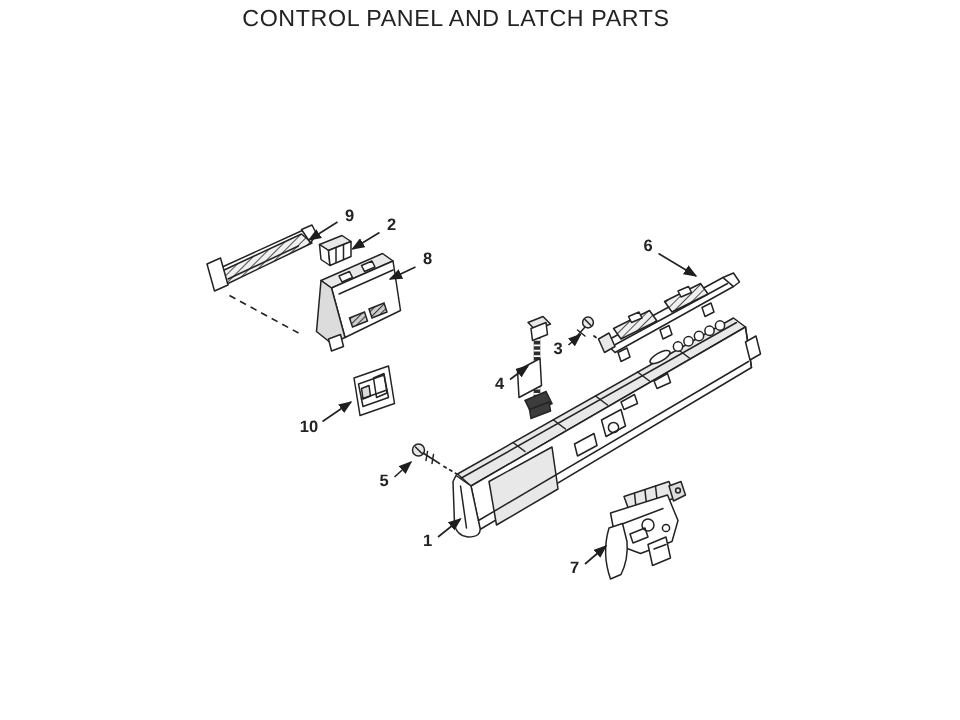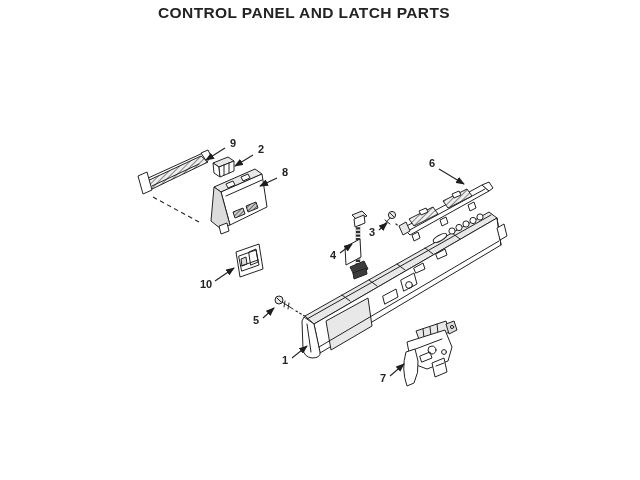--- a/index.html
+++ b/index.html
@@ -6,21 +6,21 @@
   body{
     width:640px;height:480px;overflow:hidden;
     background:var(--background,#fff);
     font-family:"Liberation Sans",sans-serif;
     position:relative;
   }
   .stage{position:absolute;inset:0;width:640px;height:480px;}
   h1.diagram-title{
     position:absolute;top:4px;left:0;width:608px;margin:0;
     text-align:center;
-    font-size:15.5px;font-weight:bold;letter-spacing:.4px;
+    font-size:15.5px;font-weight:normal;letter-spacing:.4px;
     color:var(--line,#1e1e1e);
   }
   svg{position:absolute;inset:0;}
   .ln{stroke:var(--line,#2a2a2a);fill:none;stroke-width:1;stroke-linejoin:round;stroke-linecap:round;}
   .wh{stroke:var(--line,#2a2a2a);fill:#ffffff;stroke-width:1;stroke-linejoin:round;}
   .sh{stroke:var(--line,#2a2a2a);fill:var(--shade,#e8e8e8);stroke-width:1;stroke-linejoin:round;}
   .sh2{stroke:var(--line,#2a2a2a);fill:#dcdcdc;stroke-width:1;stroke-linejoin:round;}
   .dk{stroke:var(--line,#2a2a2a);fill:#3c3c3c;stroke-width:1;}
   .ht{stroke:var(--line,#2a2a2a);fill:url(#hatch);stroke-width:1;stroke-linejoin:round;}
   .htd{stroke:var(--line,#2a2a2a);fill:url(#hatchd);stroke-width:1;}

